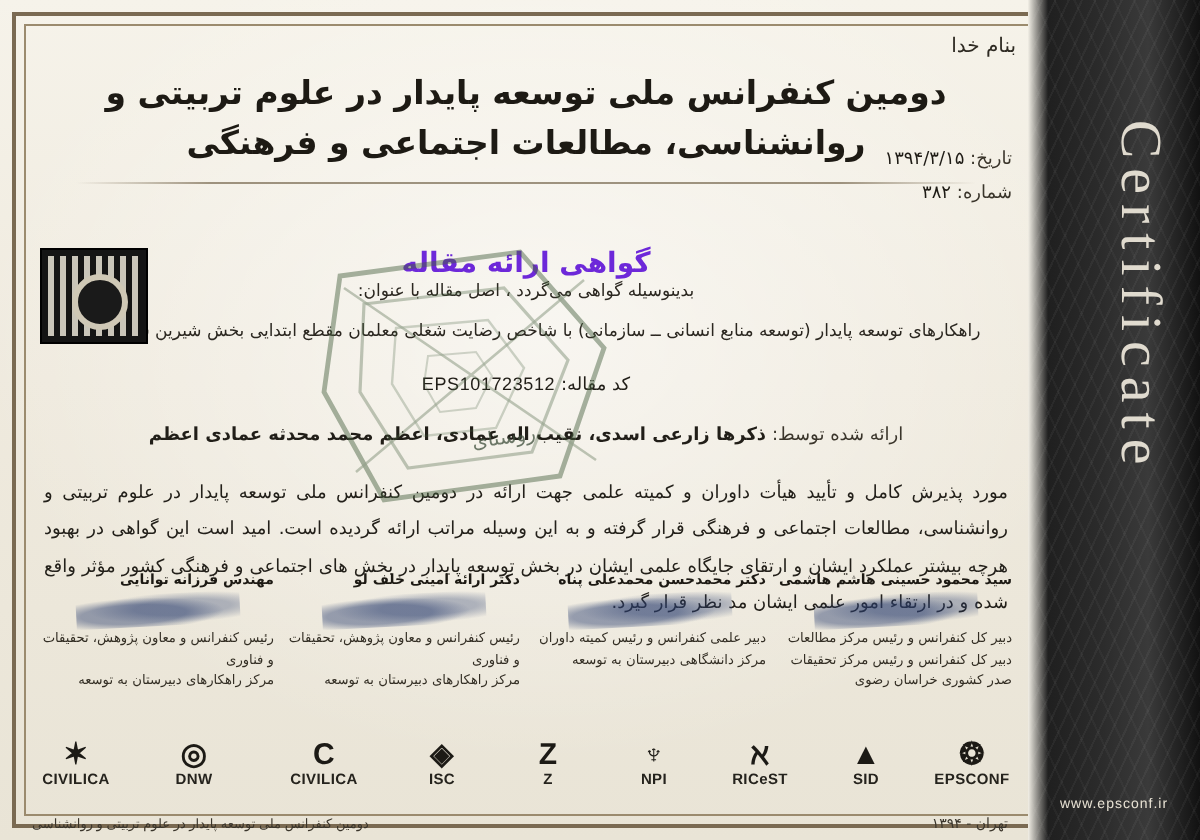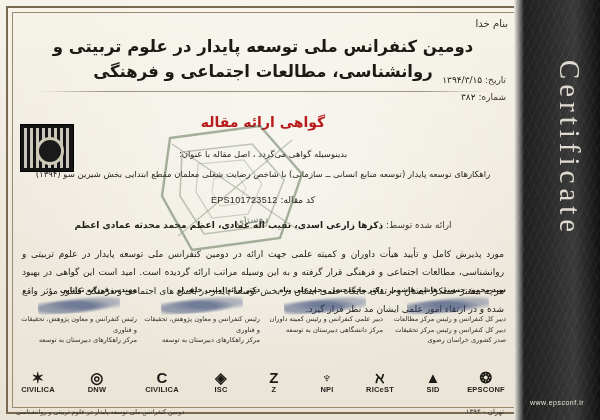--- a/index.html
+++ b/index.html
@@ -137,28 +137,28 @@
     text-align: right;
     font-size: 9px;
     color: #26231c;
     line-height: 1.85;
   }
   #meta-block .meta-row { white-space: nowrap; }
   #meta-block .meta-label { color: #3a352b; }
   #meta-block .meta-value { color: #1e1b15; }
 
   #doc-type {
-    margin-top: 22px;
+    margin-top: 32px;
     font-size: 14px;
     font-weight: bold;
-    color: #b91c1c;
+    color: #6d28d9;
   }
 
   #subtitle-1 {
-    margin-top: 18px;
+    margin-top: 0;
     font-size: 8.5px;
     color: #2b2720;
     line-height: 1.6;
   }
   #subtitle-2 {
     margin-top: 7px;
     font-size: 8.5px;
     color: #2b2720;
     line-height: 1.6;
     padding: 0 4px;

